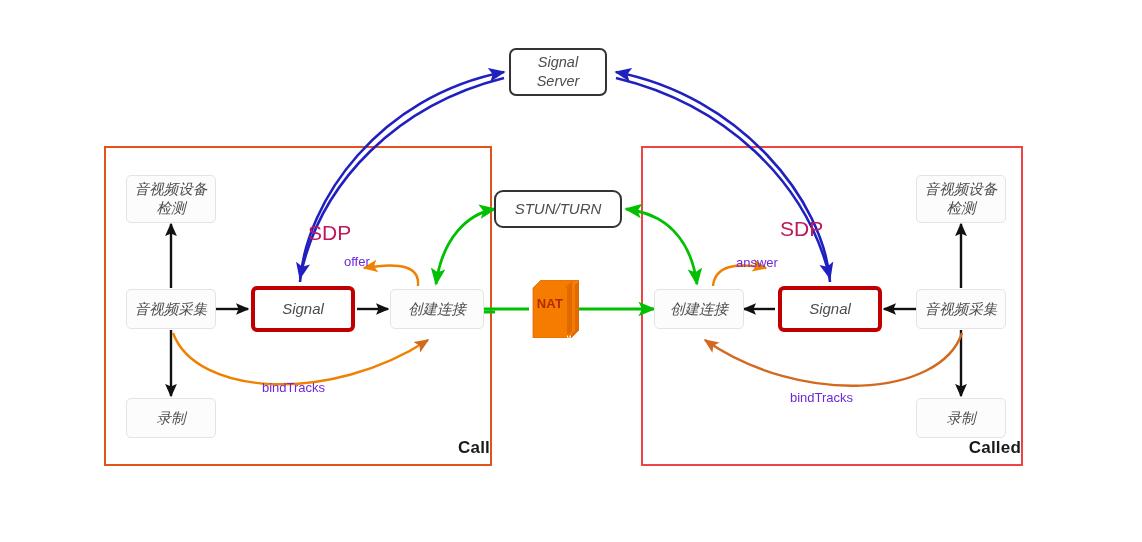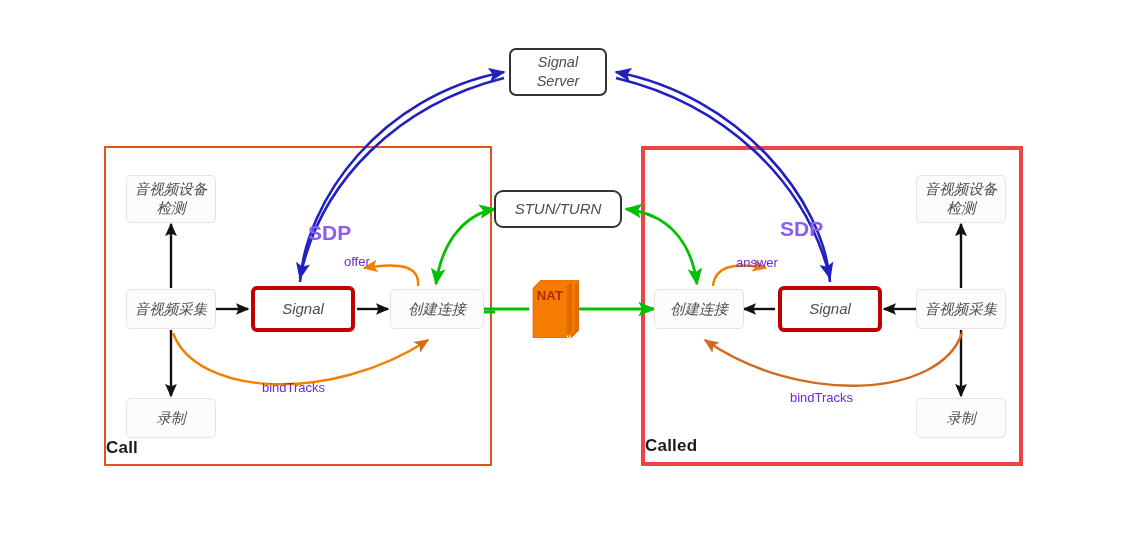--- a/index.html
+++ b/index.html
@@ -35,28 +35,28 @@
     top: 146px;
     width: 388px;
     height: 320px;
     border: 2px solid #e2521c;
   }
   .panel-called {
     left: 641px;
     top: 146px;
     width: 382px;
     height: 320px;
-    border: 4px solid #ef4444;
+    border: 2px solid #ef4444;
   }
   .panel-label {
     position: absolute;
     bottom: 6px;
     left: 0;
     width: 100%;
-    text-align: left;
+    text-align: right;
     font-size: 17px;
     font-weight: bold;
     color: #1a1a1a;
     letter-spacing: 0.2px;
   }
   .node {
     position: absolute;
     box-sizing: border-box;
     display: flex;
     align-items: center;
@@ -89,33 +89,33 @@
     border: 2px solid #333333;
     border-radius: 9px;
     color: #4d4d4d;
     font-size: 15px;
   }
   .edge-label {
     position: absolute;
     color: #3d3d3d;
     white-space: nowrap;
   }
-  .lab-sdp { font-size: 21px; color: #8b5cf6; font-weight: bold; }
+  .lab-sdp { font-size: 21px; color: #be185d; }
   .lab-small { font-size: 13px; color: #6d28d9; }
   .nat-wrap {
     position: absolute;
     left: 529px;
     top: 280px;
     width: 50px;
     height: 58px;
   }
   .nat-text {
     position: absolute;
     left: 0;
-    top: 8px;
+    top: 16px;
     width: 42px;
     text-align: center;
     font-size: 13px;
     font-weight: bold;
     color: #b32a00;
     letter-spacing: 0.3px;
   }
 </style>
 </head>
 <body>

